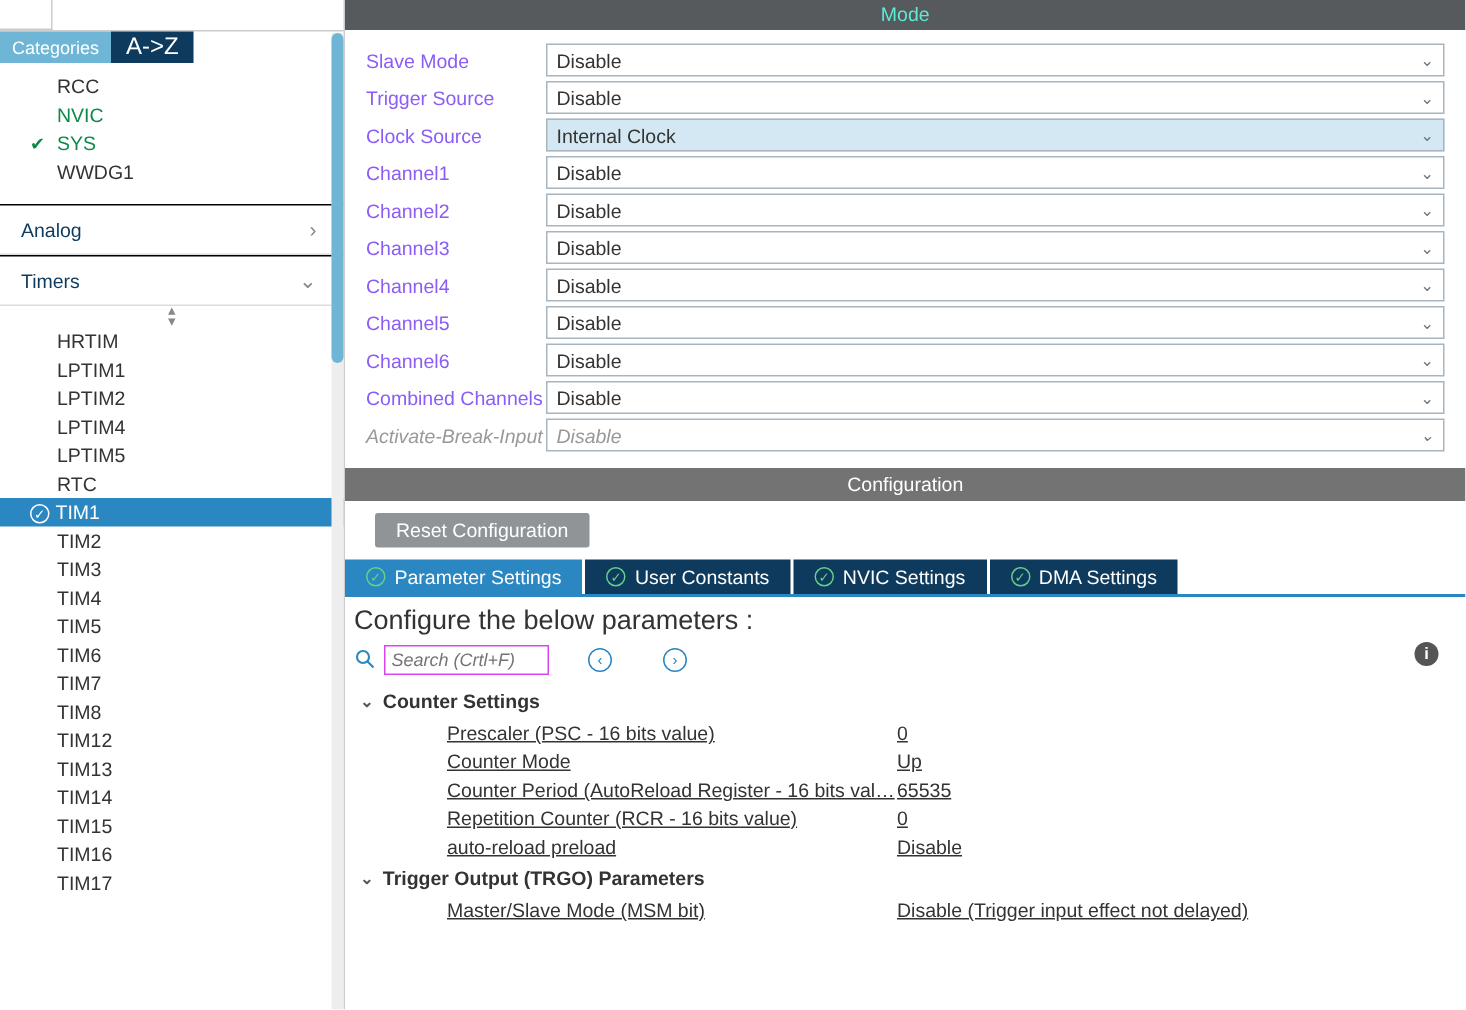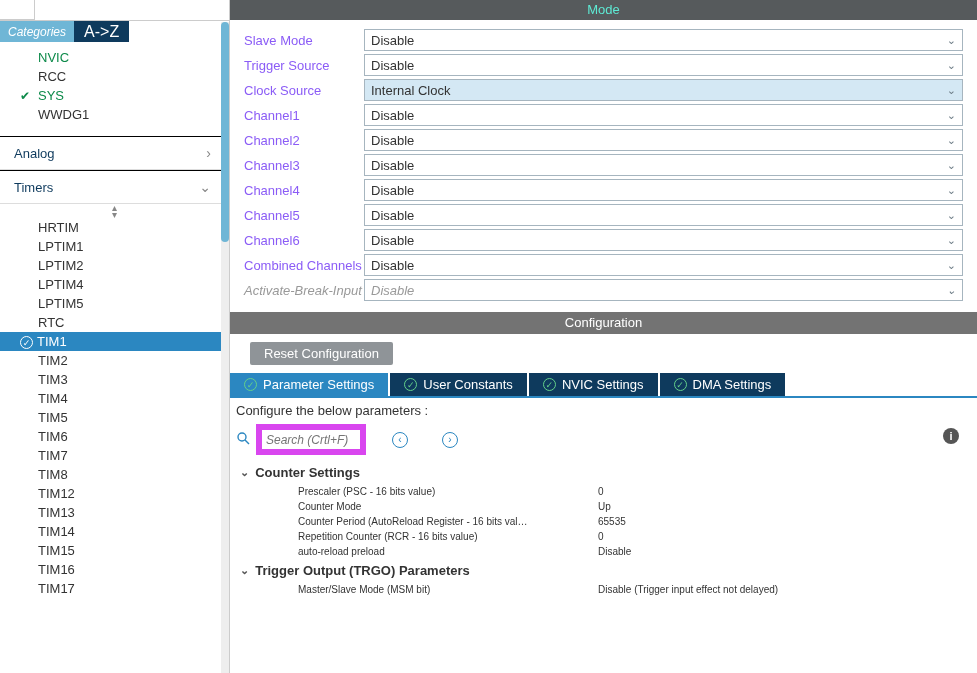--- a/index.html
+++ b/index.html
@@ -52,21 +52,20 @@
     border-left: none;
   }
   .top-spacer2 { width: 120px; }
   .tab-cats {
     background: #6fb6d6;
     color: #fff;
     font-size: 12px;
     padding: 2px 8px;
     display: flex;
     align-items: center;
-    font-style: italic;
   }
   .tab-az {
     background: #0e3a5d;
     color: #fff;
     font-size: 16px;
     padding: 2px 10px;
     display: flex;
     align-items: center;
   }
   .tree {
@@ -208,33 +207,33 @@
   }
   .ptab.active { background: #2b87c1; }
   .ptab .tick {
     display:inline-flex;
     width:13px; height:13px;
     border:1px solid #64d08a; border-radius:50%;
     align-items:center; justify-content:center;
     font-size:9px; color:#64d08a;
   }
   .cfg-body { padding: 5px 10px 5px 4px; flex:1; overflow:hidden; position:relative; }
-  .cfg-note { font-size: 13px; padding-left:2px; margin-bottom:6px; }
+  .cfg-note { font-size: 18px; padding-left:2px; margin-bottom:6px; }
   .search-row {
     display: flex;
     align-items: center;
     gap: 6px;
     padding-left: 2px;
     margin-bottom: 6px;
   }
   .mag { color:#2b87c1; font-size:14px; }
   .search-inp {
     width: 110px;
-    height: 31px;
-    border: 6px solid #d946ef;
+    height: 20px;
+    border: 1px solid #d946ef;
     font-size: 12px;
     font-style: italic;
     color: #888;
     padding: 0 4px;
   }
   .navcirc {
     width:16px; height:16px;
     border:1px solid #2b87c1; border-radius:50%;
     color:#2b87c1; font-size:10px;
     display:inline-flex; align-items:center; justify-content:center;
@@ -251,41 +250,42 @@
   .group-hdr {
     display:flex; align-items:center;
     gap:6px; font-weight:bold;
     font-size:13px;
     padding: 4px 0 4px 6px;
   }
   .group-hdr .gchev { font-size:11px; color:#555; }
   .param-row {
     display:flex;
     padding: 2px 0 2px 64px;
-    font-size: 10px;
+    font-size: 13px;
+    text-decoration: underline;
   }
   .param-row .pk { width: 300px; }
   .param-row .pv { flex:1; }
 </style>
 </head>
 <body>
 
 <div class="sidebar">
   <div class="top-row">
     <div class="top-spacer"></div>
     <div class="top-spacer2"></div>
   </div>
   <div class="top-row" style="border-bottom:none;">
     <div class="tab-cats">Categories</div>
     <div class="tab-az">A-&gt;Z</div>
   </div>
   <div class="tree">
     <div id="core-list">
+        <div class="tree-item"><span>RCC</span></div>
         <div class="tree-item green"><span>NVIC</span></div>
-        <div class="tree-item"><span>RCC</span></div>
         <div class="tree-item green"><span class="chk">✔</span><span>SYS</span></div>
         <div class="tree-item"><span>WWDG1</span></div>
       </div>
     <div class="cat-hdr">
       <span>Analog</span>
       <span class="arr">›</span>
     </div>
     <div class="cat-hdr" style="margin-top:0;">
       <span>Timers</span>
       <span class="arr">⌄</span>

